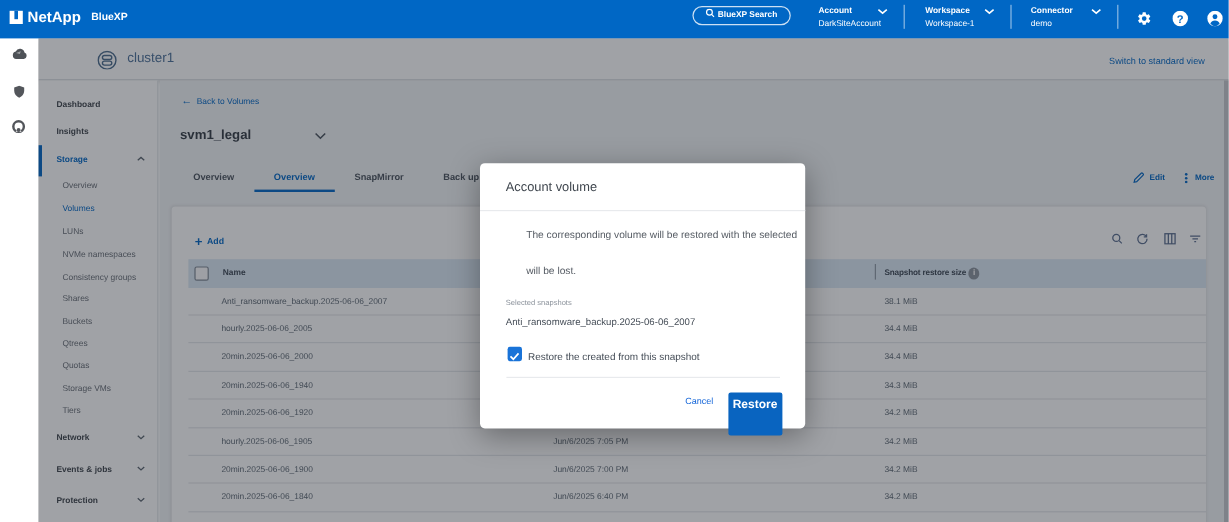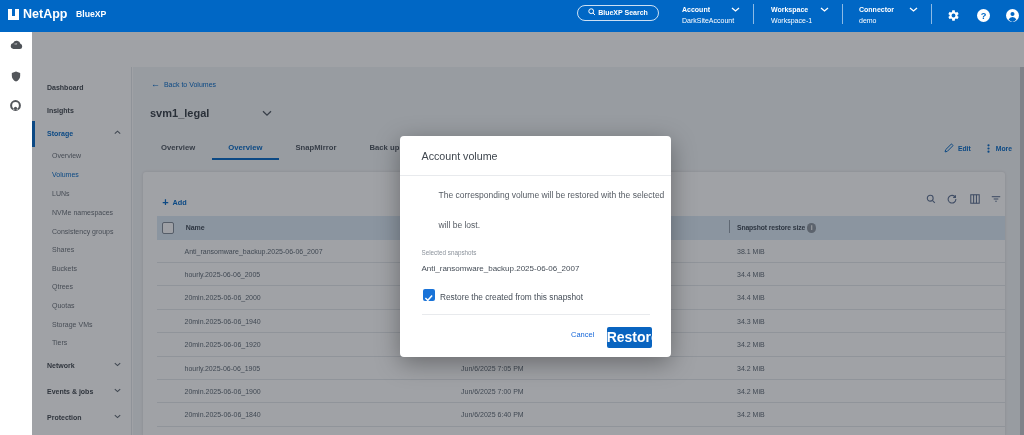--- a/index.html
+++ b/index.html
@@ -71,26 +71,35 @@
 #modal { position:absolute; left:400px; top:136px; width:271px; height:221px; background:#fff; border-radius:4px; box-shadow:0 6px 25px rgba(0,0,0,0.35); z-index:70; }
 #mtitle { position:absolute; left:21.5px; top:14px; font-size:10.7px; color:#3f464e; }
 #mdiv1 { position:absolute; left:0; top:39px; width:271px; height:1px; background:#e8eaed; }
 #mbody { position:absolute; left:21.5px; top:51.5px; width:236px; font-size:8.5px; line-height:15px; color:#555b63;margin-left:17px; }
 #mlabel { position:absolute; left:21.5px; top:113px; font-size:6.3px; color:#8b929b; }
 #mvalue { position:absolute; left:21.5px; top:127.5px; font-size:8px; color:#454d57; }
 #mcheck { position:absolute; left:23.3px; top:153.3px; width:11.5px; height:11.5px; background:#1973d8; border-radius:2px; }
 #mchecklabel { position:absolute; left:40px; top:155.5px; font-size:8.3px; color:#454d57; }
 #mdiv2 { position:absolute; left:22px; top:178.3px; width:228px; height:1px; background:#e8eaed; }
 #mcancel { position:absolute; left:171px; top:194px; font-size:7.5px; color:#1667d9; }
-#mrestore { position:absolute; left:206.7px; top:190.7px; width:45px; height:21px; background:#0964c0; border-radius:2px; color:#fff; font-size:14px; font-weight:bold; text-align:center; line-height:21.6px; }
+#mrestore { position:absolute; left:206.7px; top:190.7px; width:45px; height:36px; background:#0964c0; border-radius:2px; color:#fff; font-size:10px; font-weight:bold; text-align:center; line-height:21.6px; }
 </style>
 </head>
 <body>
 <div id="stage">
 
+  <div id="clusterbar">
+    <svg style="position:absolute;left:49px;top:9.5px" width="16.5" height="16.5" viewBox="0 0 17 17">
+        <circle cx="8.5" cy="8.5" r="7.6" fill="none" stroke="#4a6b8c" stroke-width="1.2"></circle>
+        <rect x="4.5" y="4.4" width="8" height="3.4" rx="1.7" fill="none" stroke="#4a6b8c" stroke-width="1.2"></rect>
+        <rect x="4.5" y="9.2" width="8" height="3.4" rx="1.7" fill="none" stroke="#4a6b8c" stroke-width="1.2"></rect>
+      </svg>
+    <div id="clustername">cluster1</div>
+    <div id="switchview">Switch to standard view</div>
+  </div>
 
   <div id="sidenav">
     <div class="nav1" style="top:16px">Dashboard</div>
     <div class="nav1" style="top:39px">Insights</div>
     <div class="nav1" style="top:62px; color:#0067C5;">Storage</div>
     <svg class="navchev" style="top:63px" width="7" height="5" viewBox="0 0 7 5">
         <polyline points="0.8,3.6 3.5,1.2 6.2,3.6" fill="none" stroke="#5a646e" stroke-width="1.1"></polyline>
       </svg>
     <div id="storagebar"></div>
     <div class="nav2" style="top:84px">Overview</div>

